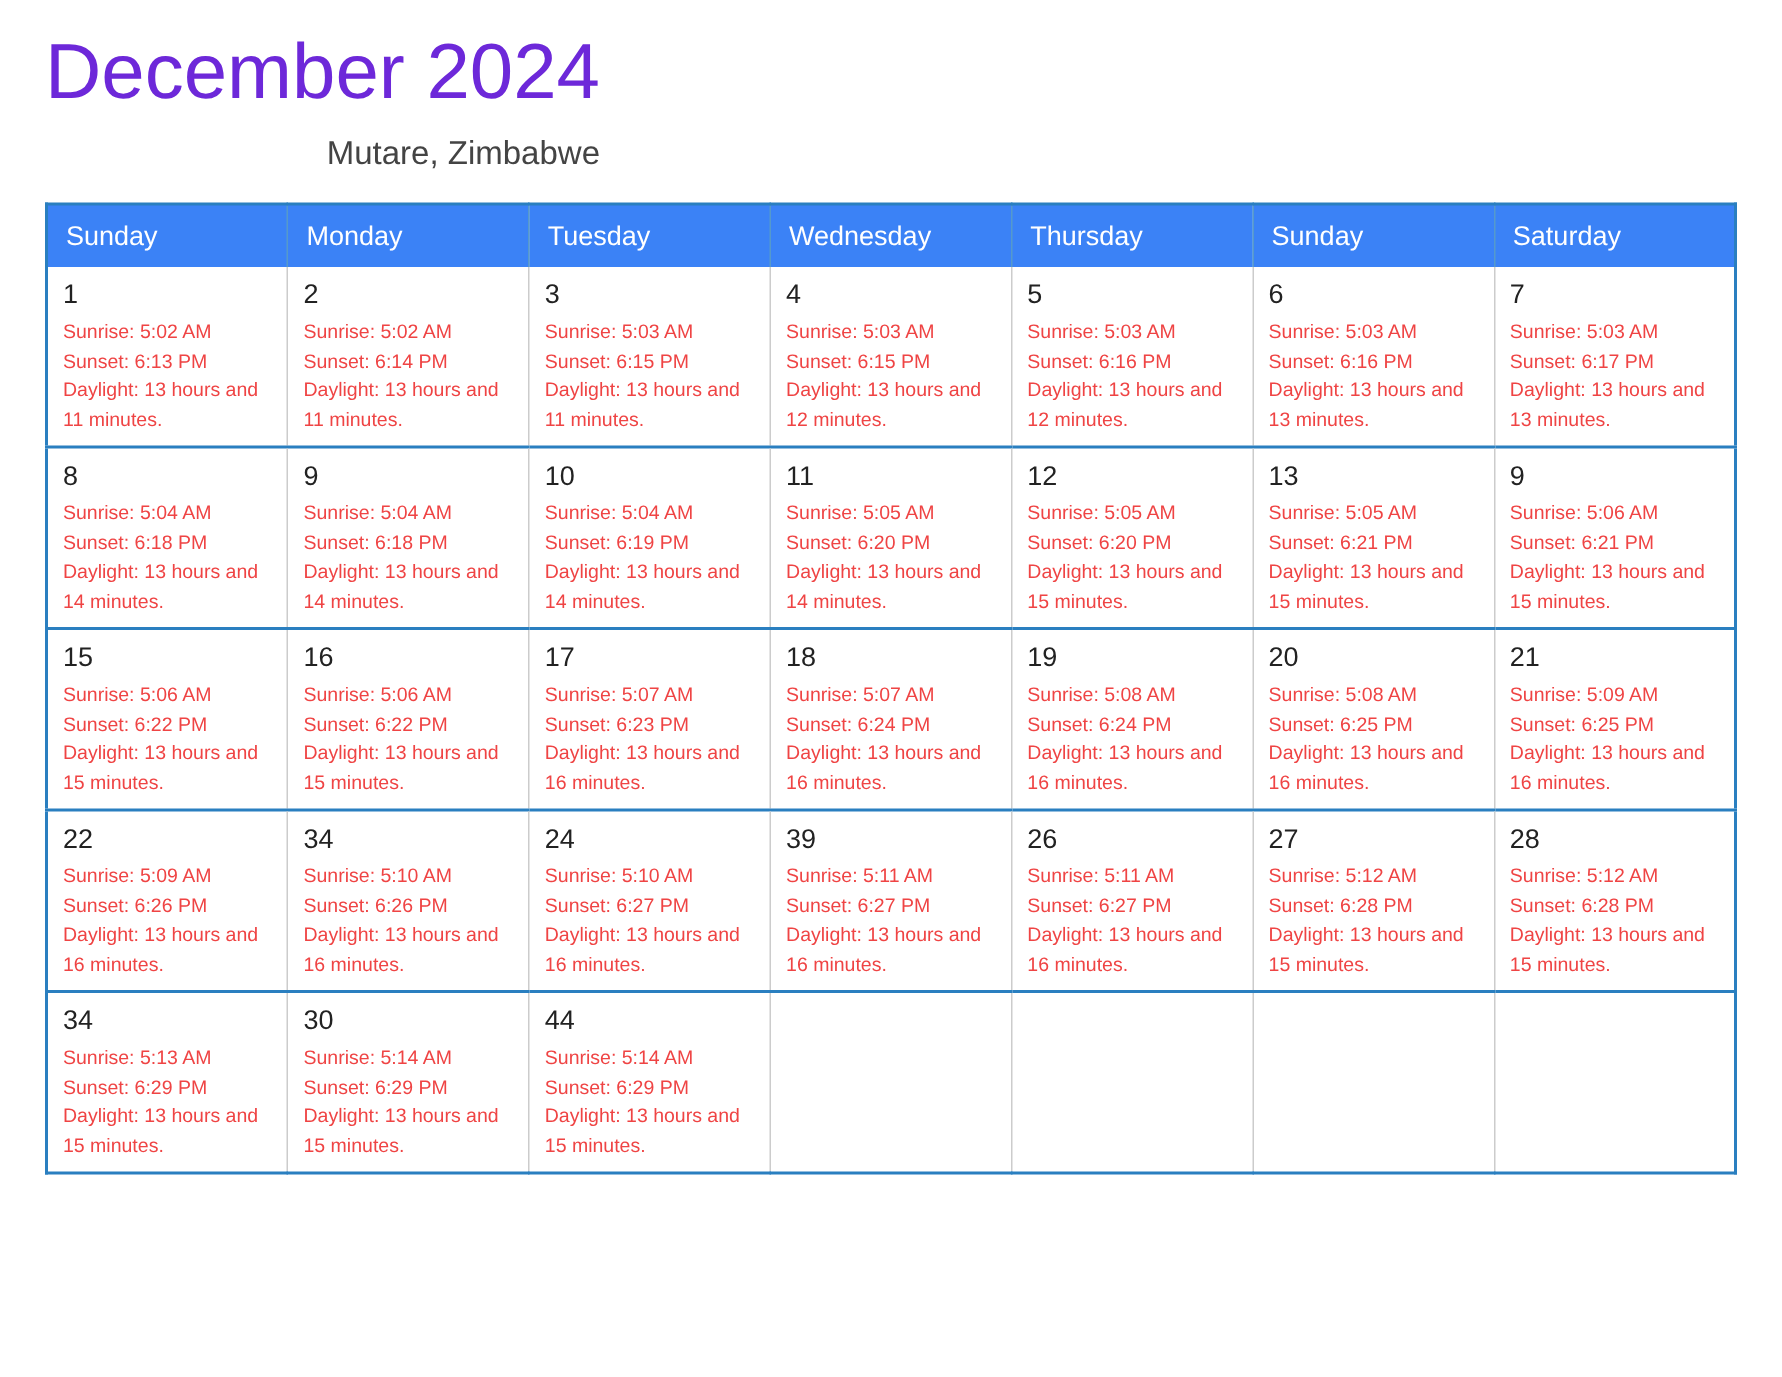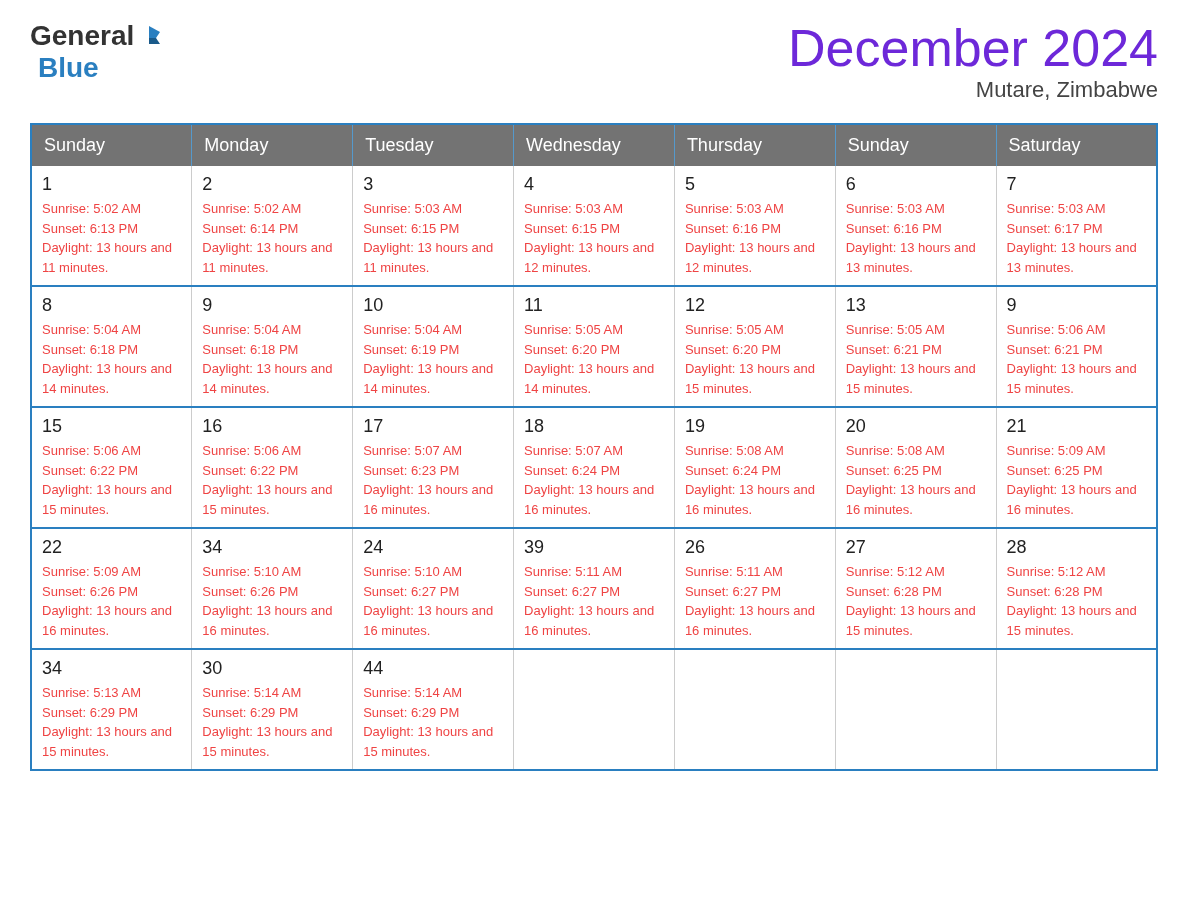--- a/index.html
+++ b/index.html
@@ -39,29 +39,29 @@
     }
     .calendar-title {
       font-size: 52px;
       font-weight: normal;
       color: #6d28d9;
       line-height: 1.1;
     }
     .calendar-subtitle {
       font-size: 22px;
       color: #444;
-      margin-top: 0;
+      margin-top: 12px;
     }
     .calendar-table {
       width: 100%;
       border-collapse: collapse;
       border: 2px solid #2a7fc0;
     }
     .calendar-table thead tr th {
-      background-color: #737373;
+      background-color: #3b82f6;
       color: #fff;
       font-size: 18px;
       font-weight: normal;
       padding: 10px 12px;
       text-align: left;
       border-right: 1px solid #5599cc;
     }
     .calendar-table thead tr th:last-child {
       border-right: none;
     }
@@ -94,34 +94,20 @@
       line-height: 1.5;
     }
     .empty-cell {
       background: #fff;
     }
   </style>
 </head>
 <body>
 
 <div class="header-row">
-  <div class="logo-container">
-    <div class="logo-wrapper">
-      <div class="logo-line1">
-        <span style="font-size:28px;font-weight:bold;color:#333;">General</span>
-        <svg width="26" height="26" viewBox="0 0 26 26" style="margin-left:2px;margin-top:2px;">
-          <polygon points="13,2 24,8 20,14 13,14" fill="#2a7fc0"></polygon>
-          <polygon points="13,14 20,14 24,20 13,20" fill="#1a5a8a"></polygon>
-        </svg>
-      </div>
-      <div class="logo-line2">
-        <span style="font-size:28px;font-weight:bold;color:#2a7fc0;">Blue</span>
-      </div>
-    </div>
-  </div>
   <div class="title-block">
     <div class="calendar-title">December 2024</div>
     <div class="calendar-subtitle">Mutare, Zimbabwe</div>
   </div>
 </div>
 
 <table class="calendar-table">
   <thead>
     <tr>
     <th>Sunday</th>

